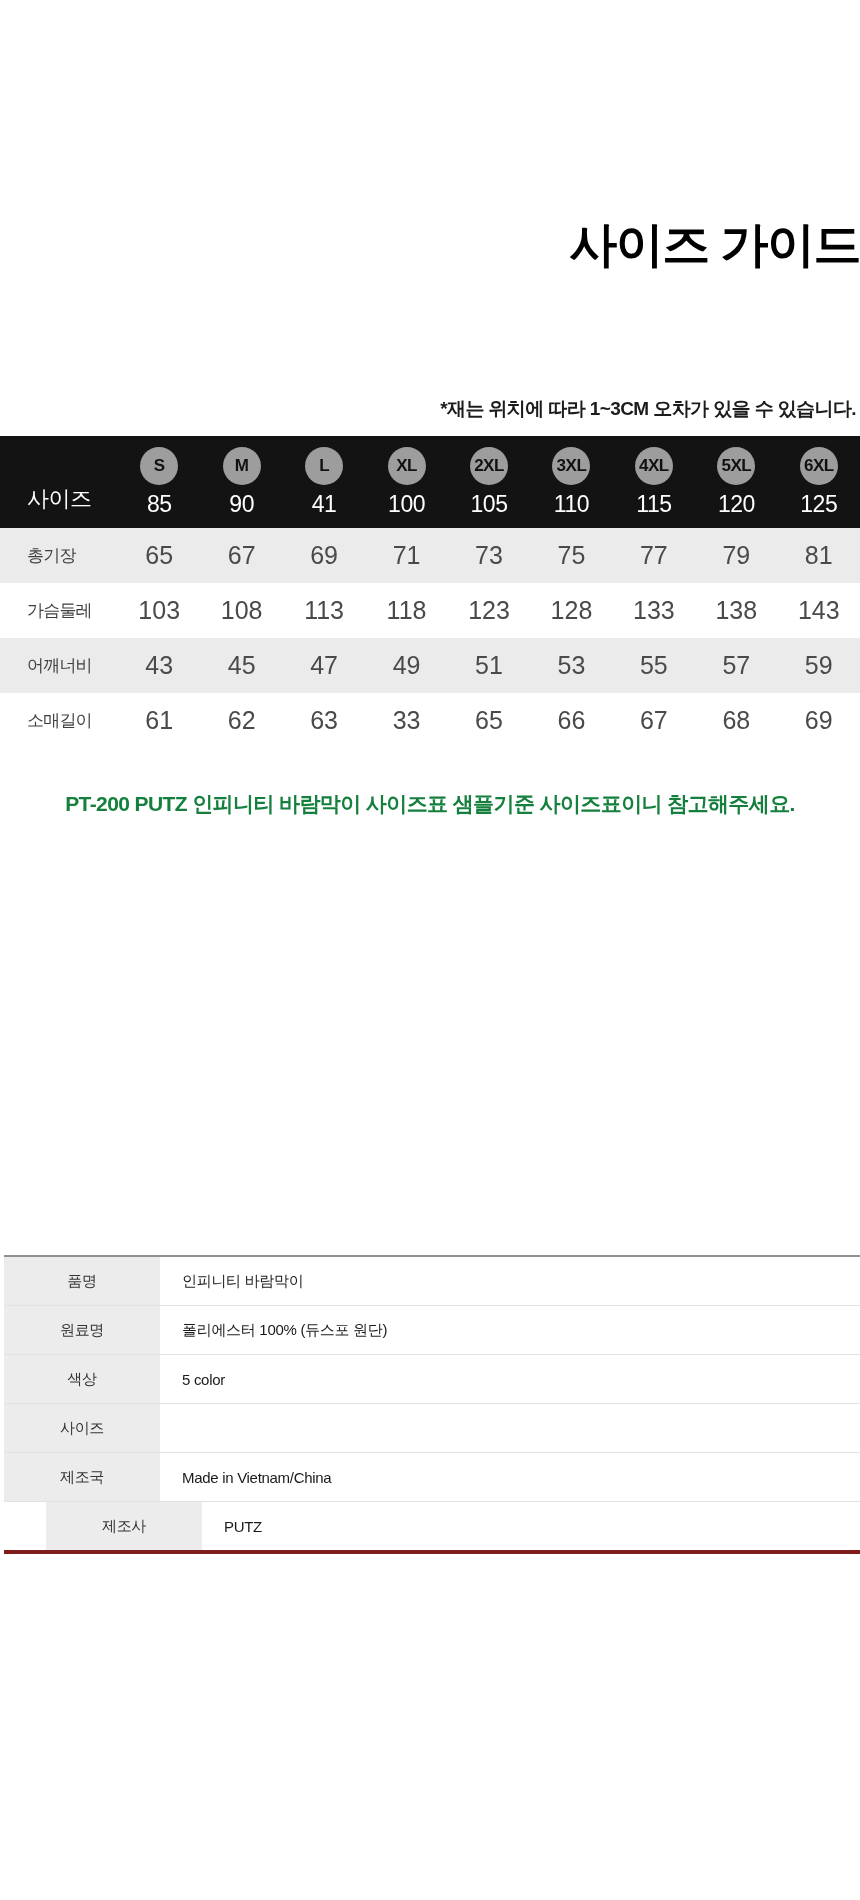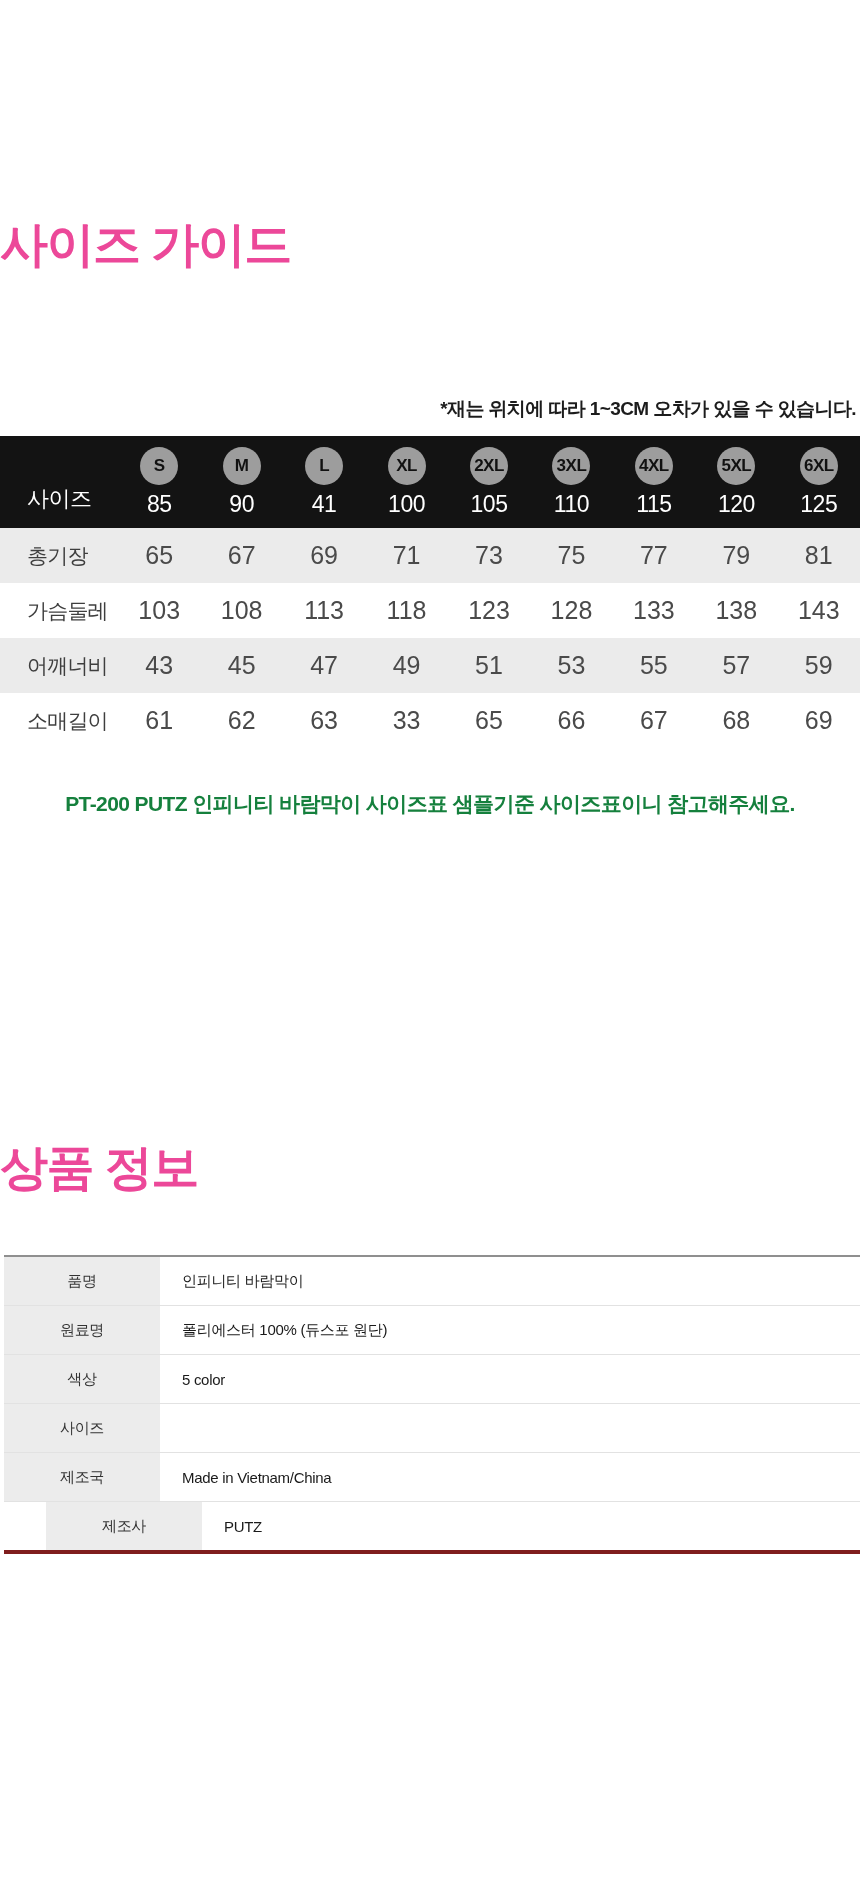--- a/index.html
+++ b/index.html
@@ -13,25 +13,25 @@
     background: #ffffff;
     overflow: hidden;
   }
 
   
   .big-title {
     position: absolute;
     left: 0;
     width: 100%;
     margin: 0;
-    text-align: left;
+    text-align: right;
     font-size: 48px;
     font-weight: 800;
     letter-spacing: -1.5px;
-    color: #ec4899;
+    color: #000000;
   }
   #size-guide-title { top: 213px; }
   #product-info-title { top: 1136px; }
 
   
   .measure-note {
     position: absolute;
     top: 396px;
     right: 4px;
     font-size: 19px;
@@ -90,21 +90,21 @@
     font-weight: 500;
     letter-spacing: -0.5px;
   }
   .size-row { height: 55px; align-items: center; }
   .size-row.alt { background: #ebebeb; }
   .row-label {
     display: flex;
     align-items: center;
     height: 100%;
     padding-left: 27px;
-    font-size: 21px;
+    font-size: 17px;
     font-weight: 500;
     letter-spacing: -0.8px;
     color: #3e3e3e;
   }
   .row-val {
     text-align: center;
     font-size: 25px;
     font-weight: 400;
     color: #4a4a4a;
   }
@@ -279,21 +279,20 @@
       <div class="row-val">66</div>
       <div class="row-val">67</div>
       <div class="row-val">68</div>
       <div class="row-val">69</div>
     </div>
 
   </div>
 
   <div class="size-note">PT-200 PUTZ 인피니티 바람막이 사이즈표 샘플기준 사이즈표이니 참고해주세요.</div>
 
-  <h1 class="big-title" id="product-info-title">상품 정보</h1>
 
   <div class="product-table">
     <div class="p-row">
       <div class="p-label">품명</div>
       <div class="p-value">인피니티 바람막이</div>
     </div>
     <div class="p-row">
       <div class="p-label">원료명</div>
       <div class="p-value">폴리에스터 100% (듀스포 원단)</div>
     </div>

